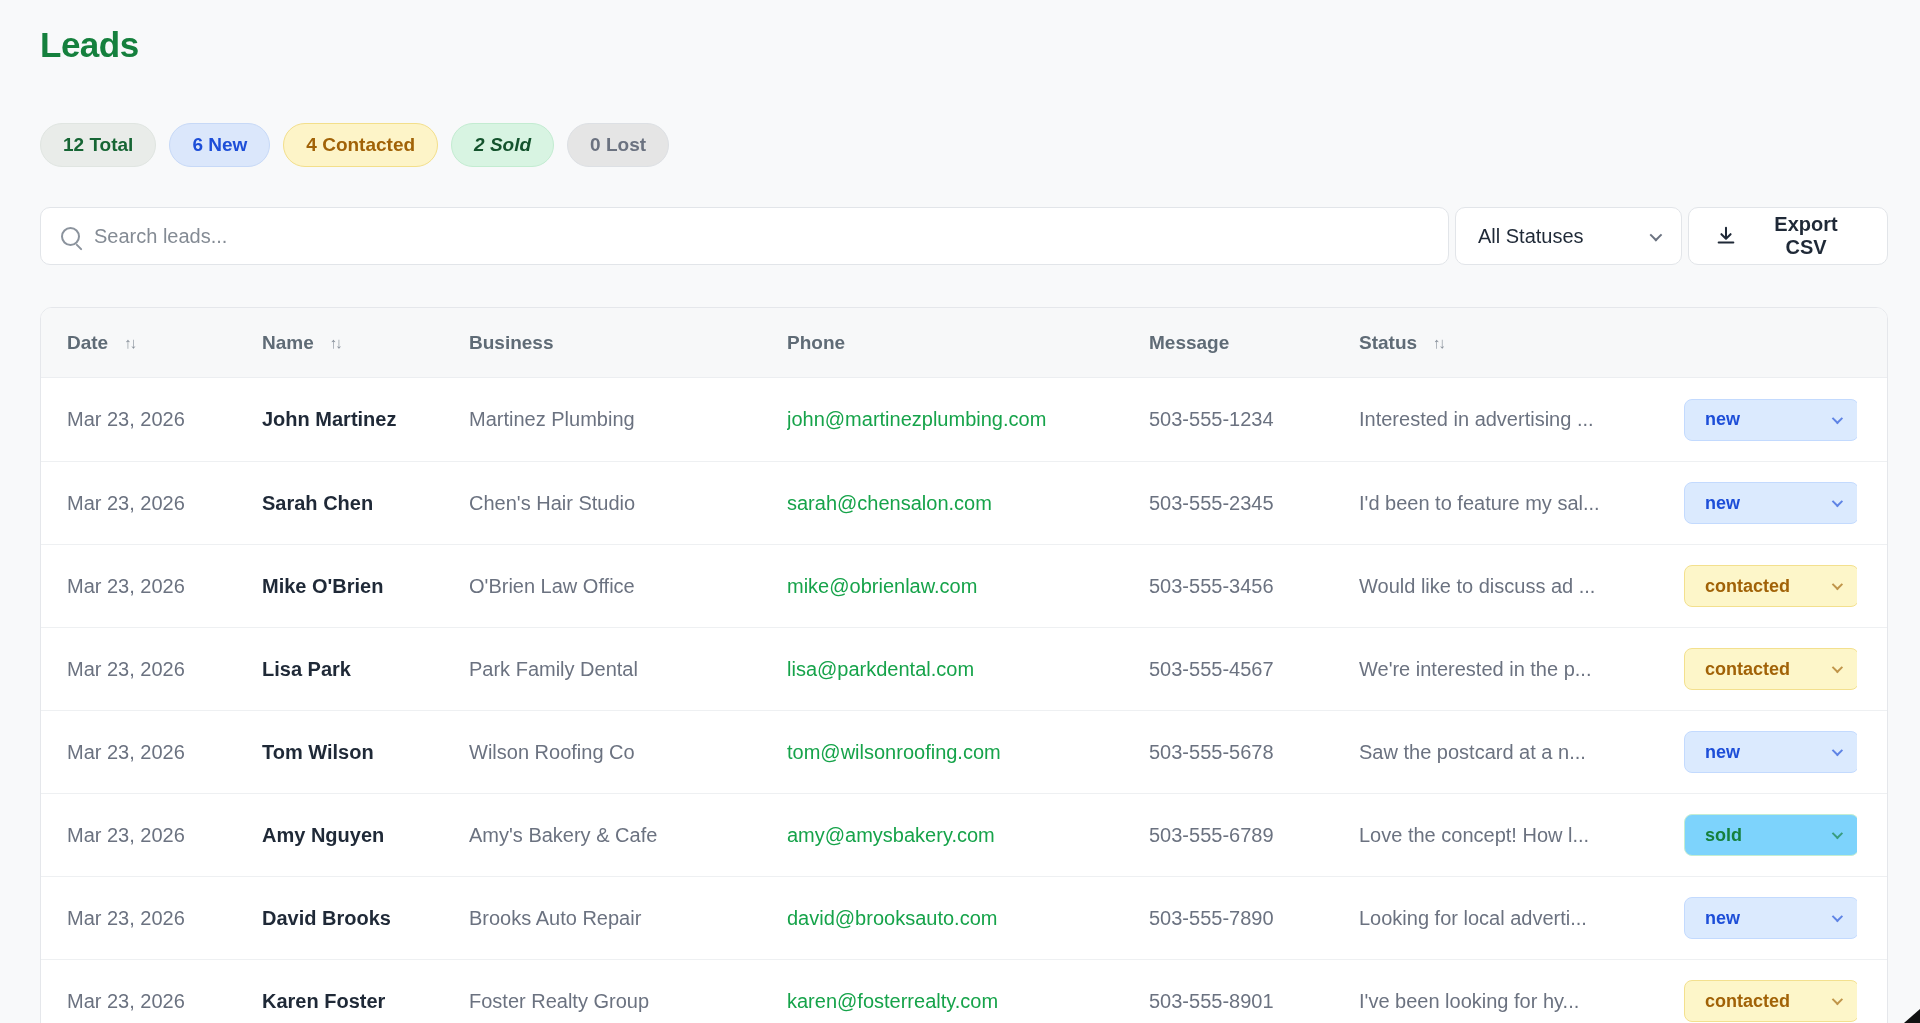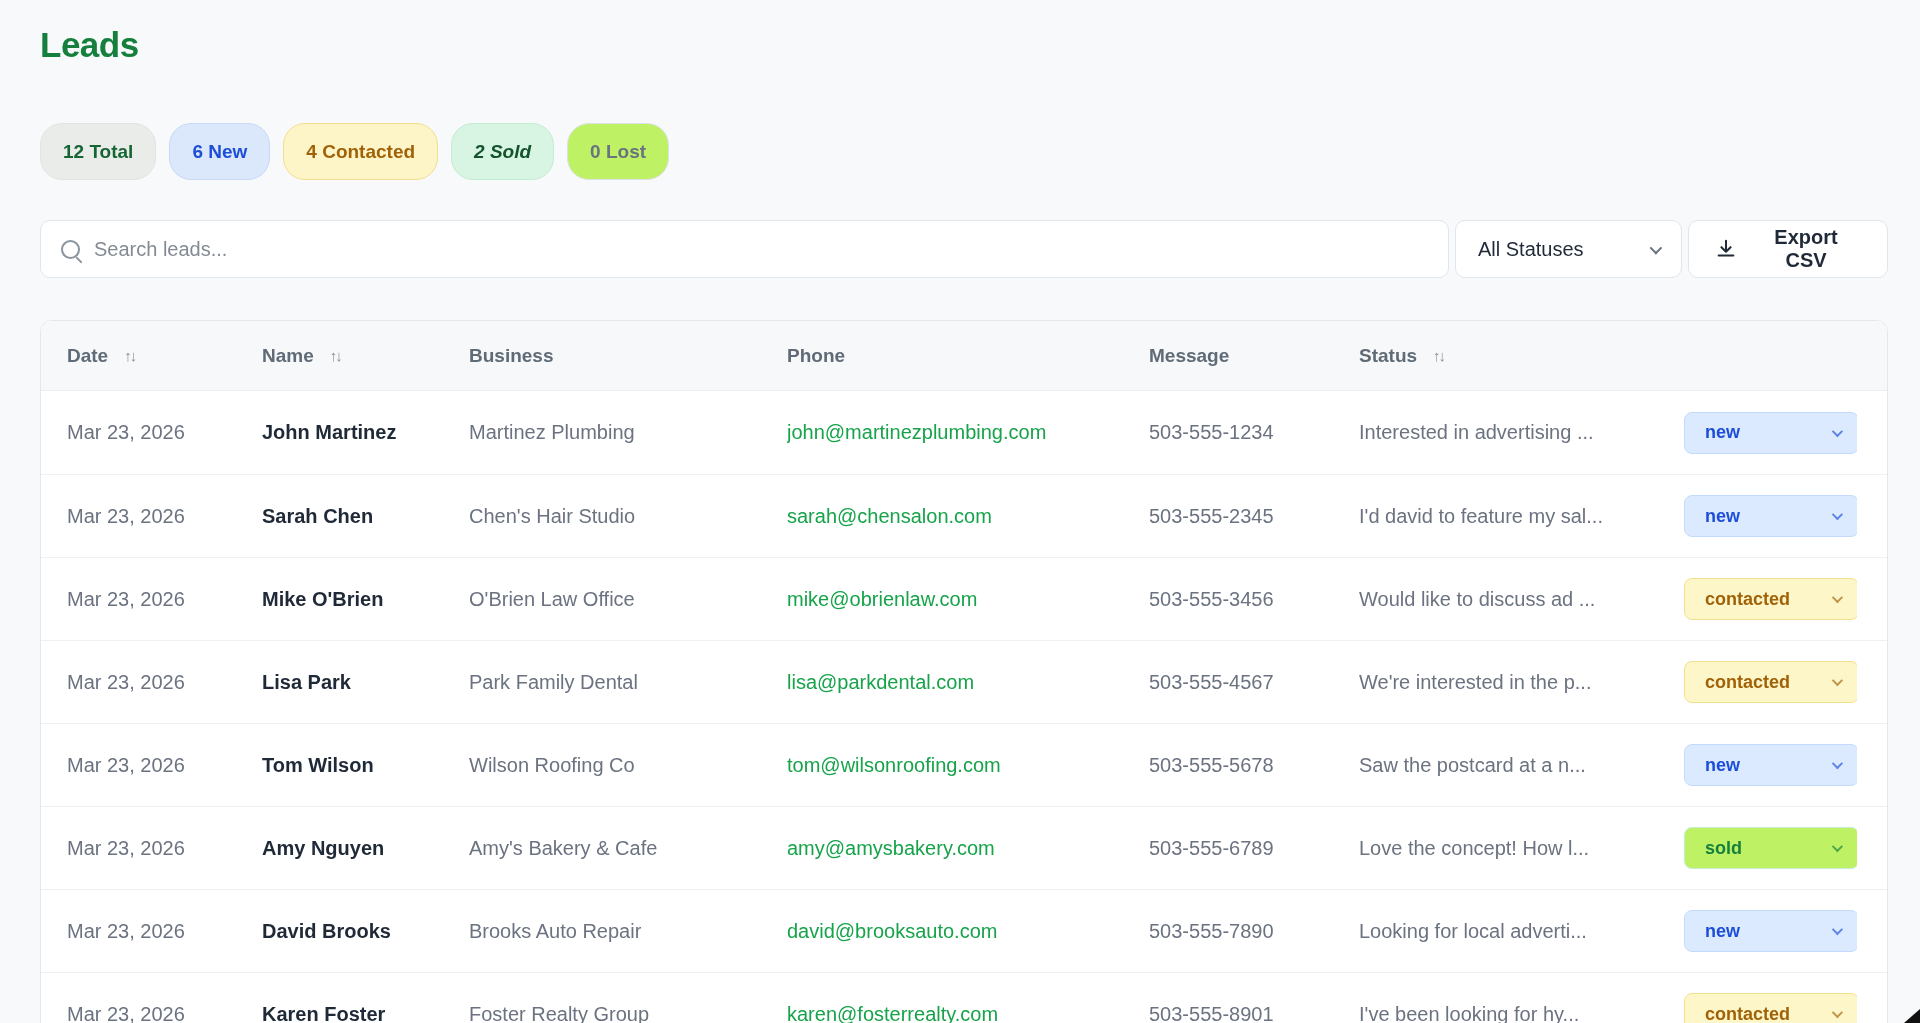--- a/index.html
+++ b/index.html
@@ -15,34 +15,34 @@
   .page-title {
     font-size: 35px;
     font-weight: 800;
     color: #15803d;
     letter-spacing: -0.5px;
   }
 
   
   .pills { display: flex; gap: 13px; margin-top: 58px; }
   .pill {
-    height: 57px;
+    height: 44px;
     display: inline-flex;
     align-items: center;
     padding: 0 22px;
     border-radius: 22px;
     font-size: 19px;
     font-weight: 700;
     border: 1px solid transparent;
   }
   .pill--total     { background: #e9ece9; border-color: #e0e5e1; color: #166534; }
   .pill--new       { background: #dbe7fb; border-color: #c7d9f7; color: #1d4ed8; }
   .pill--contacted { background: #fdf4c8; border-color: #f3df8b; color: #a16207; }
   .pill--sold      { background: #d8f4e2; border-color: #c3ecd1; color: #14532d; font-style: italic; }
-  .pill--lost      { background: #bef264; border-color: #dde0e4; color: #6b7280; }
+  .pill--lost      { background: #e5e5e5; border-color: #dde0e4; color: #6b7280; }
 
   
   .toolbar { display: flex; align-items: center; gap: 6px; margin-top: 40px; }
   .search-box {
     flex: 1;
     height: 58px;
     background: #ffffff;
     border: 1px solid #e2e5e9;
     border-radius: 10px;
     display: flex;
@@ -159,21 +159,21 @@
   }
   .badge-chev {
     width: 8px; height: 8px;
     border-right: 2px solid currentColor;
     border-bottom: 2px solid currentColor;
     transform: rotate(45deg) translateY(-2px);
     opacity: 0.65;
   }
   .badge--new       { background: #dbeafe; border-color: #c3dafe; color: #1d4ed8; }
   .badge--contacted { background: #fdf6c9; border-color: #f3e08e; color: #a16207; }
-  .badge--sold      { background: #bef264; border-color: #c4edd2; color: #15803d; gap: 23px; }
+  .badge--sold      { background: #7dd3fc; border-color: #c4edd2; color: #15803d; gap: 23px; }
 
   
   .cursor-wedge {
     position: fixed;
     right: 0; bottom: 0;
     width: 16px; height: 14px;
     background: #111;
     clip-path: polygon(100% 0, 100% 100%, 0 100%);
   }
 </style>
@@ -253,21 +253,21 @@
       </button>
     </div>
   </div>
 
   <div class="row">
     <div class="cell cell-date">Mar 23, 2026</div>
     <div class="cell cell-name">Sarah Chen</div>
     <div class="cell cell-business">Chen's Hair Studio</div>
     <div class="cell cell-email">sarah@chensalon.com</div>
     <div class="cell cell-phone">503-555-2345</div>
-    <div class="cell cell-message">I'd david to feature my sal...</div>
+    <div class="cell cell-message">I'd been to feature my sal...</div>
     <div class="cell cell-status">
       <button class="status-badge badge--new">
         <span>new</span>
         <span class="badge-chev"></span>
       </button>
     </div>
   </div>
 
   <div class="row">
     <div class="cell cell-date">Mar 23, 2026</div>

